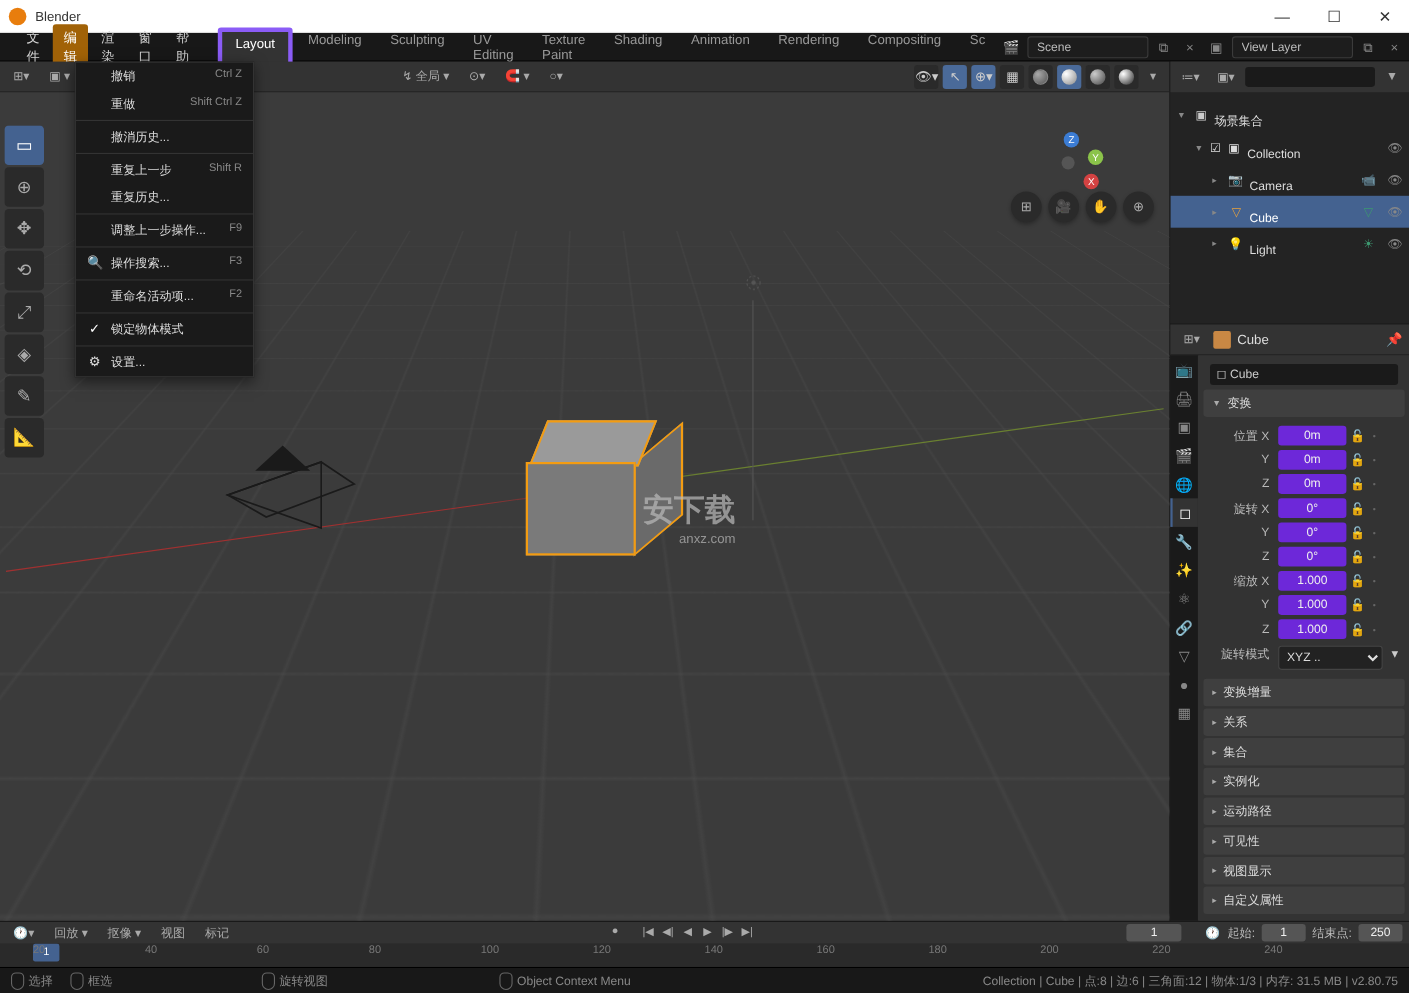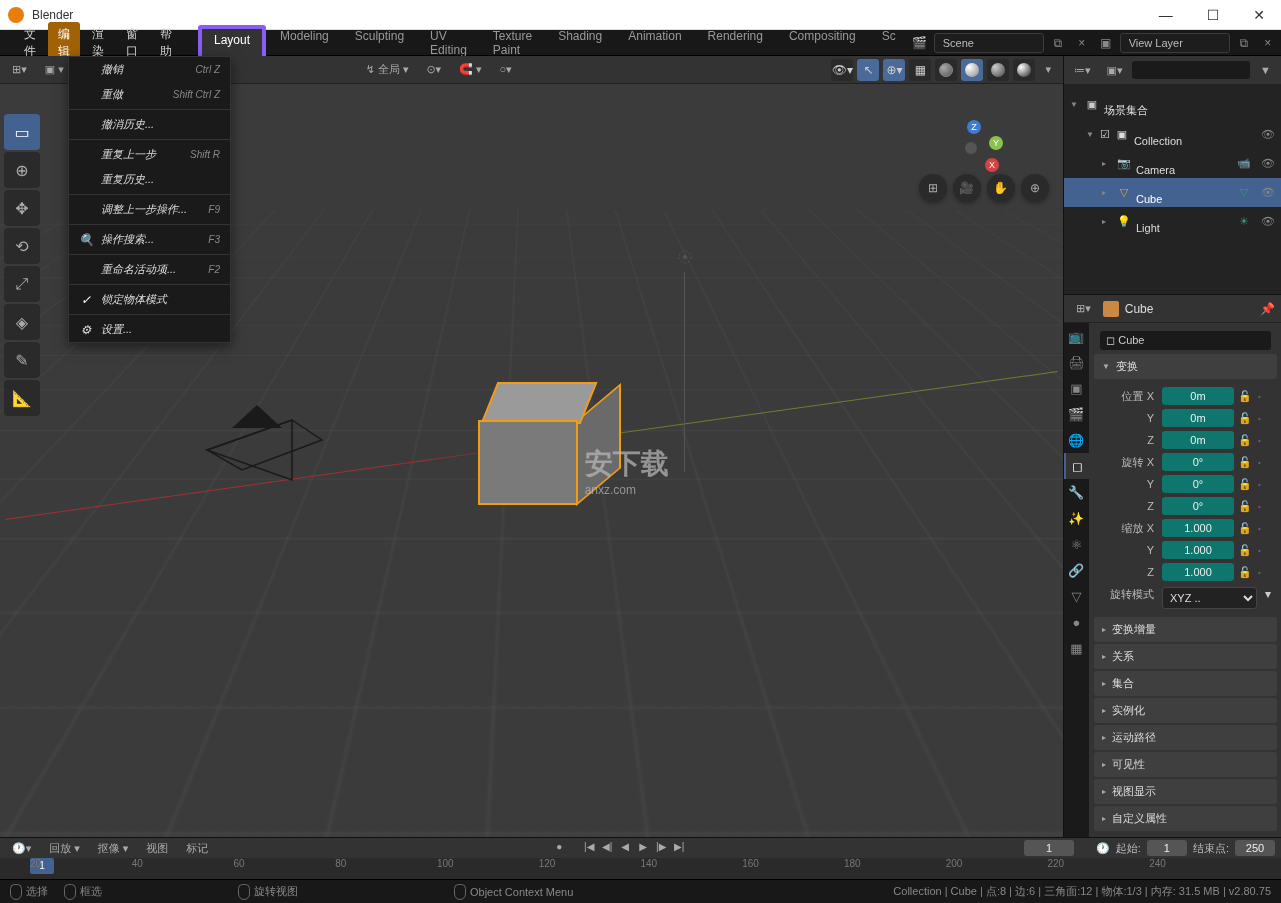--- a/index.html
+++ b/index.html
@@ -31,21 +31,21 @@
 .viewport-area { flex: 1; display: flex; flex-direction: column; position: relative; }
 .viewport-header { height: 28px; background: #333; display: flex; align-items: center; padding: 0 6px; gap: 6px; border-bottom: 1px solid #222; }
 .vh-btn { padding: 3px 6px; color: #aaa; cursor: pointer; display: flex; align-items: center; gap: 3px; border-radius: 3px; font-size: 11px; }
 .viewport-header .right-tools { margin-left: auto; display: flex; gap: 4px; align-items: center; }
 .shade-btn { width: 22px; height: 22px; background: #2a2a2a; border-radius: 3px; display: flex; align-items: center; justify-content: center; cursor: pointer; }
 .shade-btn.active { background: #4a6a99; }
 .shade-ball { width: 14px; height: 14px; border-radius: 50%; }
 
 
 .dropdown-menu { position: absolute; top: 0; left: 68px; background: #1a1a1a; border: 1px solid #333; width: 163px; z-index: 1000; box-shadow: 0 4px 12px rgba(0,0,0,0.5); }
-.dropdown-item { display: flex; align-items: center; padding: 5px 10px; color: #ddd; cursor: pointer; gap: 8px; font-style: italic; }
+.dropdown-item { display: flex; padding: 5px 10px; color: #ddd; cursor: pointer; gap: 8px; }
 .dropdown-item .icon-slot { width: 14px; text-align: center; }
 .dropdown-item .label { flex: 1; font-size: 11px; }
 .dropdown-item .shortcut { color: #888; font-size: 10px; }
 .dropdown-sep { height: 1px; background: #333; margin: 2px 0; }
 .dropdown-item.checked .icon-slot::before { content: "✓"; color: #fff; }
 
 
 .viewport-3d { flex: 1; background: #3b3b3b; position: relative; overflow: hidden; }
 .grid-bg { position: absolute; inset: 0; 
   background-image: 
@@ -56,21 +56,21 @@
   transform-origin: center 55%;
 }
 .axis-x { position: absolute; top: 48%; left: 0; right: 0; height: 1px; background: linear-gradient(90deg, #a03030 40%, #3b3b3b 50%, #6a8030 60%); transform: rotate(-8deg); }
 
 .cube { position: absolute; top: 42%; left: 45%; width: 100px; height: 100px; }
 .cube-face { position: absolute; background: #888; border: 2px solid #f39c12; }
 .cube-top { width: 100px; height: 42px; transform: skewX(-22deg); top: -18px; left: 11px; background: #9a9a9a; }
 .cube-front { width: 100px; height: 85px; top: 20px; background: #7a7a7a; }
 .cube-side { width: 45px; height: 85px; left: 98px; top: 2px; transform: skewY(-40deg); background: #6a6a6a; }
 
-.watermark { position: absolute; top: 48%; left: 55%; color: #bbb; font-size: 28px; font-weight: bold; opacity: 0.7; pointer-events: none; }
+.watermark { position: absolute; top: 48%; left: 55%; color: #bbb; font-size: 28px; font-weight: bold; opacity: 0.7; pointer-events: none; text-align: right; }
 .watermark small { display: block; font-size: 12px; font-weight: normal; }
 
 .camera-obj { position: absolute; top: 42%; left: 19%; color: #222; font-size: 40px; }
 .light-obj { position: absolute; top: 21%; left: 63%; color: #666; font-size: 20px; }
 
 
 .toolbar-left { position: absolute; top: 30px; left: 4px; width: 40px; display: flex; flex-direction: column; gap: 2px; z-index: 50; }
 .tool-btn { width: 36px; height: 36px; background: #2a2a2a; border-radius: 4px; display: flex; align-items: center; justify-content: center; cursor: pointer; color: #aaa; font-size: 16px; }
 .tool-btn.active { background: #446290; color: #fff; }
 
@@ -111,21 +111,21 @@
 .prop-tab { height: 26px; display: flex; align-items: center; justify-content: center; cursor: pointer; color: #888; font-size: 13px; }
 .prop-tab.active { background: #333; color: #fff; border-left: 2px solid #446290; }
 .prop-content { flex: 1; background: #333; overflow: auto; padding: 4px; }
 .prop-row { display: flex; align-items: center; padding: 4px 6px; gap: 4px; font-size: 11px; }
 .prop-row .breadcrumb { background: #1a1a1a; padding: 3px 6px; border-radius: 3px; flex: 1; }
 .panel-header { background: #3f3f3f; padding: 5px 8px; color: #ddd; font-size: 11px; cursor: pointer; display: flex; align-items: center; gap: 6px; border-radius: 3px; margin-bottom: 2px; }
 .panel-header .tri { font-size: 8px; color: #aaa; }
 .panel-body { padding: 4px 2px; }
 .transform-row { display: flex; align-items: center; padding: 2px 0; gap: 4px; }
 .transform-row .label { width: 62px; text-align: right; color: #bbb; font-size: 11px; padding-right: 4px; }
-.transform-row .value-field { width: 72px; background: #0f766e; border: none; color: #eee; text-align: center; padding: 3px 4px; border-radius: 3px; font-size: 11px; }
+.transform-row .value-field { width: 62px; background: #6d28d9; border: none; color: #eee; text-align: center; padding: 3px 4px; border-radius: 3px; font-size: 11px; }
 .transform-row .lock-btn { width: 16px; color: #888; cursor: pointer; font-size: 11px; }
 .transform-row .dot-btn { width: 10px; color: #666; font-size: 8px; }
 .rot-mode { display: flex; padding: 4px 0; gap: 4px; }
 .rot-mode .label { width: 62px; text-align: right; color: #bbb; font-size: 11px; padding-right: 4px; }
 .rot-mode select { flex: 1; background: #222; border: 1px solid #444; color: #ddd; padding: 3px; border-radius: 3px; font-size: 11px; }
 
 
 .timeline { height: 42px; background: #232323; border-top: 1px solid #111; display: flex; flex-direction: column; }
 .timeline-header { height: 20px; display: flex; align-items: center; padding: 0 6px; gap: 6px; background: #333; font-size: 11px; }
 .timeline-header .playback { display: flex; gap: 2px; margin-left: auto; margin-right: auto; }

